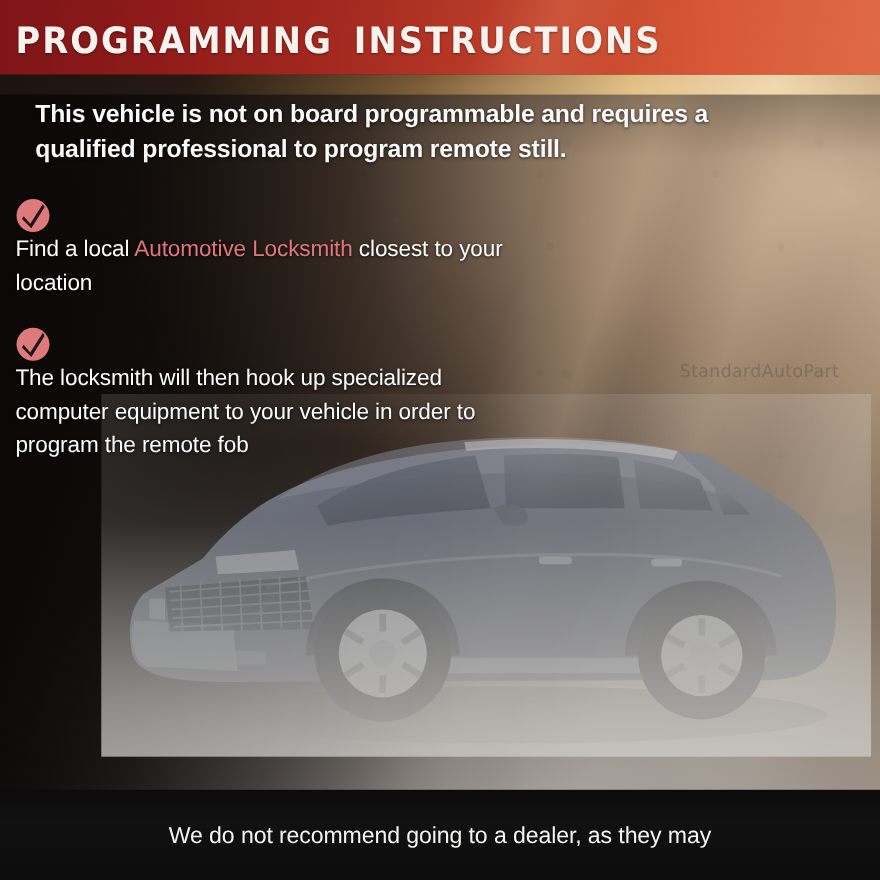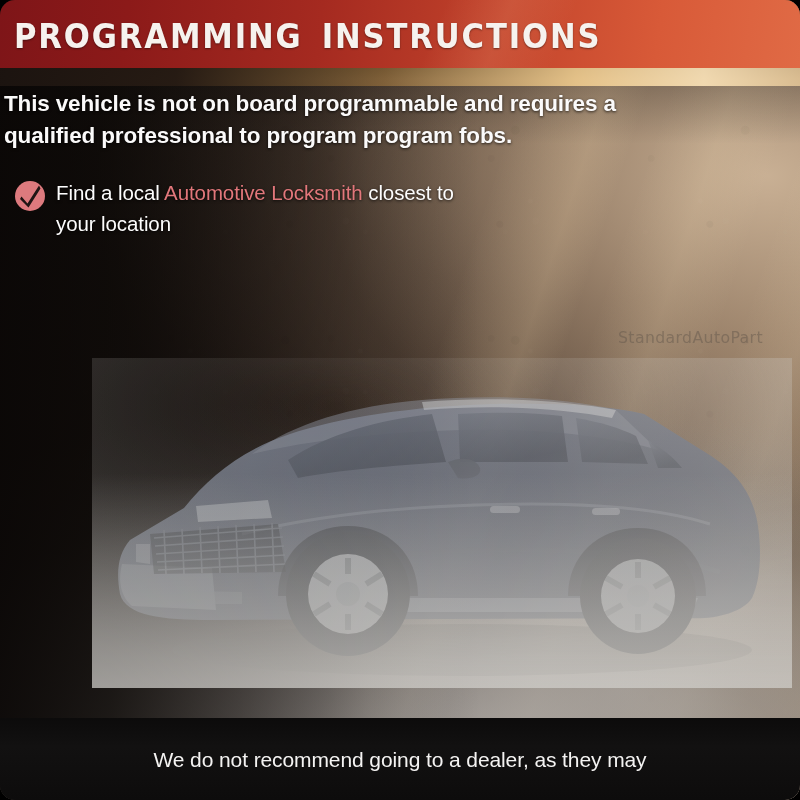--- a/index.html
+++ b/index.html
@@ -8,21 +8,20 @@
     padding: 0;
     background: #000;
   }
   #stage {
     position: relative;
     width: 800px;
     height: 800px;
     overflow: hidden;
     font-family: "Liberation Sans", "DejaVu Sans", sans-serif;
     background: #15100e;
-    border-radius: 15px;
   }
 
   
   .bg-layer { position: absolute; inset: 0; }
 
   
   .bg-base {
     background:
       radial-gradient(120% 90% at 96% 22%, rgba(205,180,152,0.95) 0%, rgba(176,150,124,0.72) 22%, rgba(110,90,74,0.42) 46%, rgba(40,29,24,0.10) 70%, rgba(0,0,0,0) 85%),
       radial-gradient(90% 70% at 72% 10%, rgba(190,160,128,0.45) 0%, rgba(120,95,74,0.20) 40%, rgba(0,0,0,0) 72%),
@@ -104,21 +103,21 @@
     left: 0; top: 68px;
     width: 800px; height: 18px;
     background:
       linear-gradient(90deg, rgba(28,20,16,0.98) 0%, rgba(40,28,20,0.92) 22%, rgba(150,112,62,0.72) 48%, rgba(236,200,140,0.92) 72%, rgba(246,222,180,0.95) 88%, rgba(226,196,150,0.9) 100%),
       linear-gradient(180deg, rgba(0,0,0,0.55) 0%, rgba(0,0,0,0) 60%);
   }
 
   
   #intro {
     position: absolute;
-    left: 4px;
+    left: 32px;
     top: 88px;
     width: 740px;
     color: #fbfafa;
     font-size: 22.5px;
     font-weight: 700;
     line-height: 32px;
     letter-spacing: -0.15px;
     text-shadow: 0 1px 3px rgba(0,0,0,.75);
   }
 
@@ -126,20 +125,21 @@
     position: absolute;
     left: 14px;
     top: 178px;
     width: 470px;
   }
   .bullet-row {
     position: relative;
     display: flex;
     align-items: flex-start;
     margin-bottom: 22px;
+    flex-direction: column;
   }
   .bullet-icon {
     flex: 0 0 auto;
     width: 32px;
     height: 32px;
     margin-right: 10px;
     margin-top: 2px;
   }
   .bullet-text {
     color: #fdfdfd;
@@ -325,34 +325,41 @@
   </svg>
 
   <div id="header-bar">
     <div class="hdr-sheen"></div>
   </div>
   <div id="header-title">PROGRAMMING  INSTRUCTIONS</div>
   <div id="header-underglow"></div>
 
   <div id="intro">
     <div>This vehicle is not on board programmable and requires a</div>
-    <div>qualified professional to program program fobs.</div>
+    <div>qualified professional to program remote still.</div>
   </div>
 
   <div id="bullets">
 
     <div class="bullet-row">
       <svg class="bullet-icon" viewBox="0 0 32 32">
         <circle cx="16" cy="16" r="15" fill="#dd7a7e"></circle>
         <path d="M7.5,16.5 L13.5,23.5 L25,5.5 L26.5,8.5 L14.5,27.5 L6,19 Z" fill="#201514"></path>
       </svg>
       <div class="bullet-text"><span>Find a local </span><span class="hl">Automotive Locksmith</span><span> closest to your location</span></div>
     </div>
 
 
+    <div class="bullet-row">
+      <svg class="bullet-icon" viewBox="0 0 32 32">
+        <circle cx="16" cy="16" r="15" fill="#dd7a7e"></circle>
+        <path d="M7.5,16.5 L13.5,23.5 L25,5.5 L26.5,8.5 L14.5,27.5 L6,19 Z" fill="#201514"></path>
+      </svg>
+      <div class="bullet-text">The locksmith will then hook up specialized computer equipment to your vehicle in order to program the remote fob</div>
+    </div>
 
   </div>
 
   <div id="watermark">StandardAutoPart</div>
 
   <div id="footer-bar">
     <div class="foot-line">We do not recommend going to a dealer, as they may</div>
   </div>
 
 </div>

